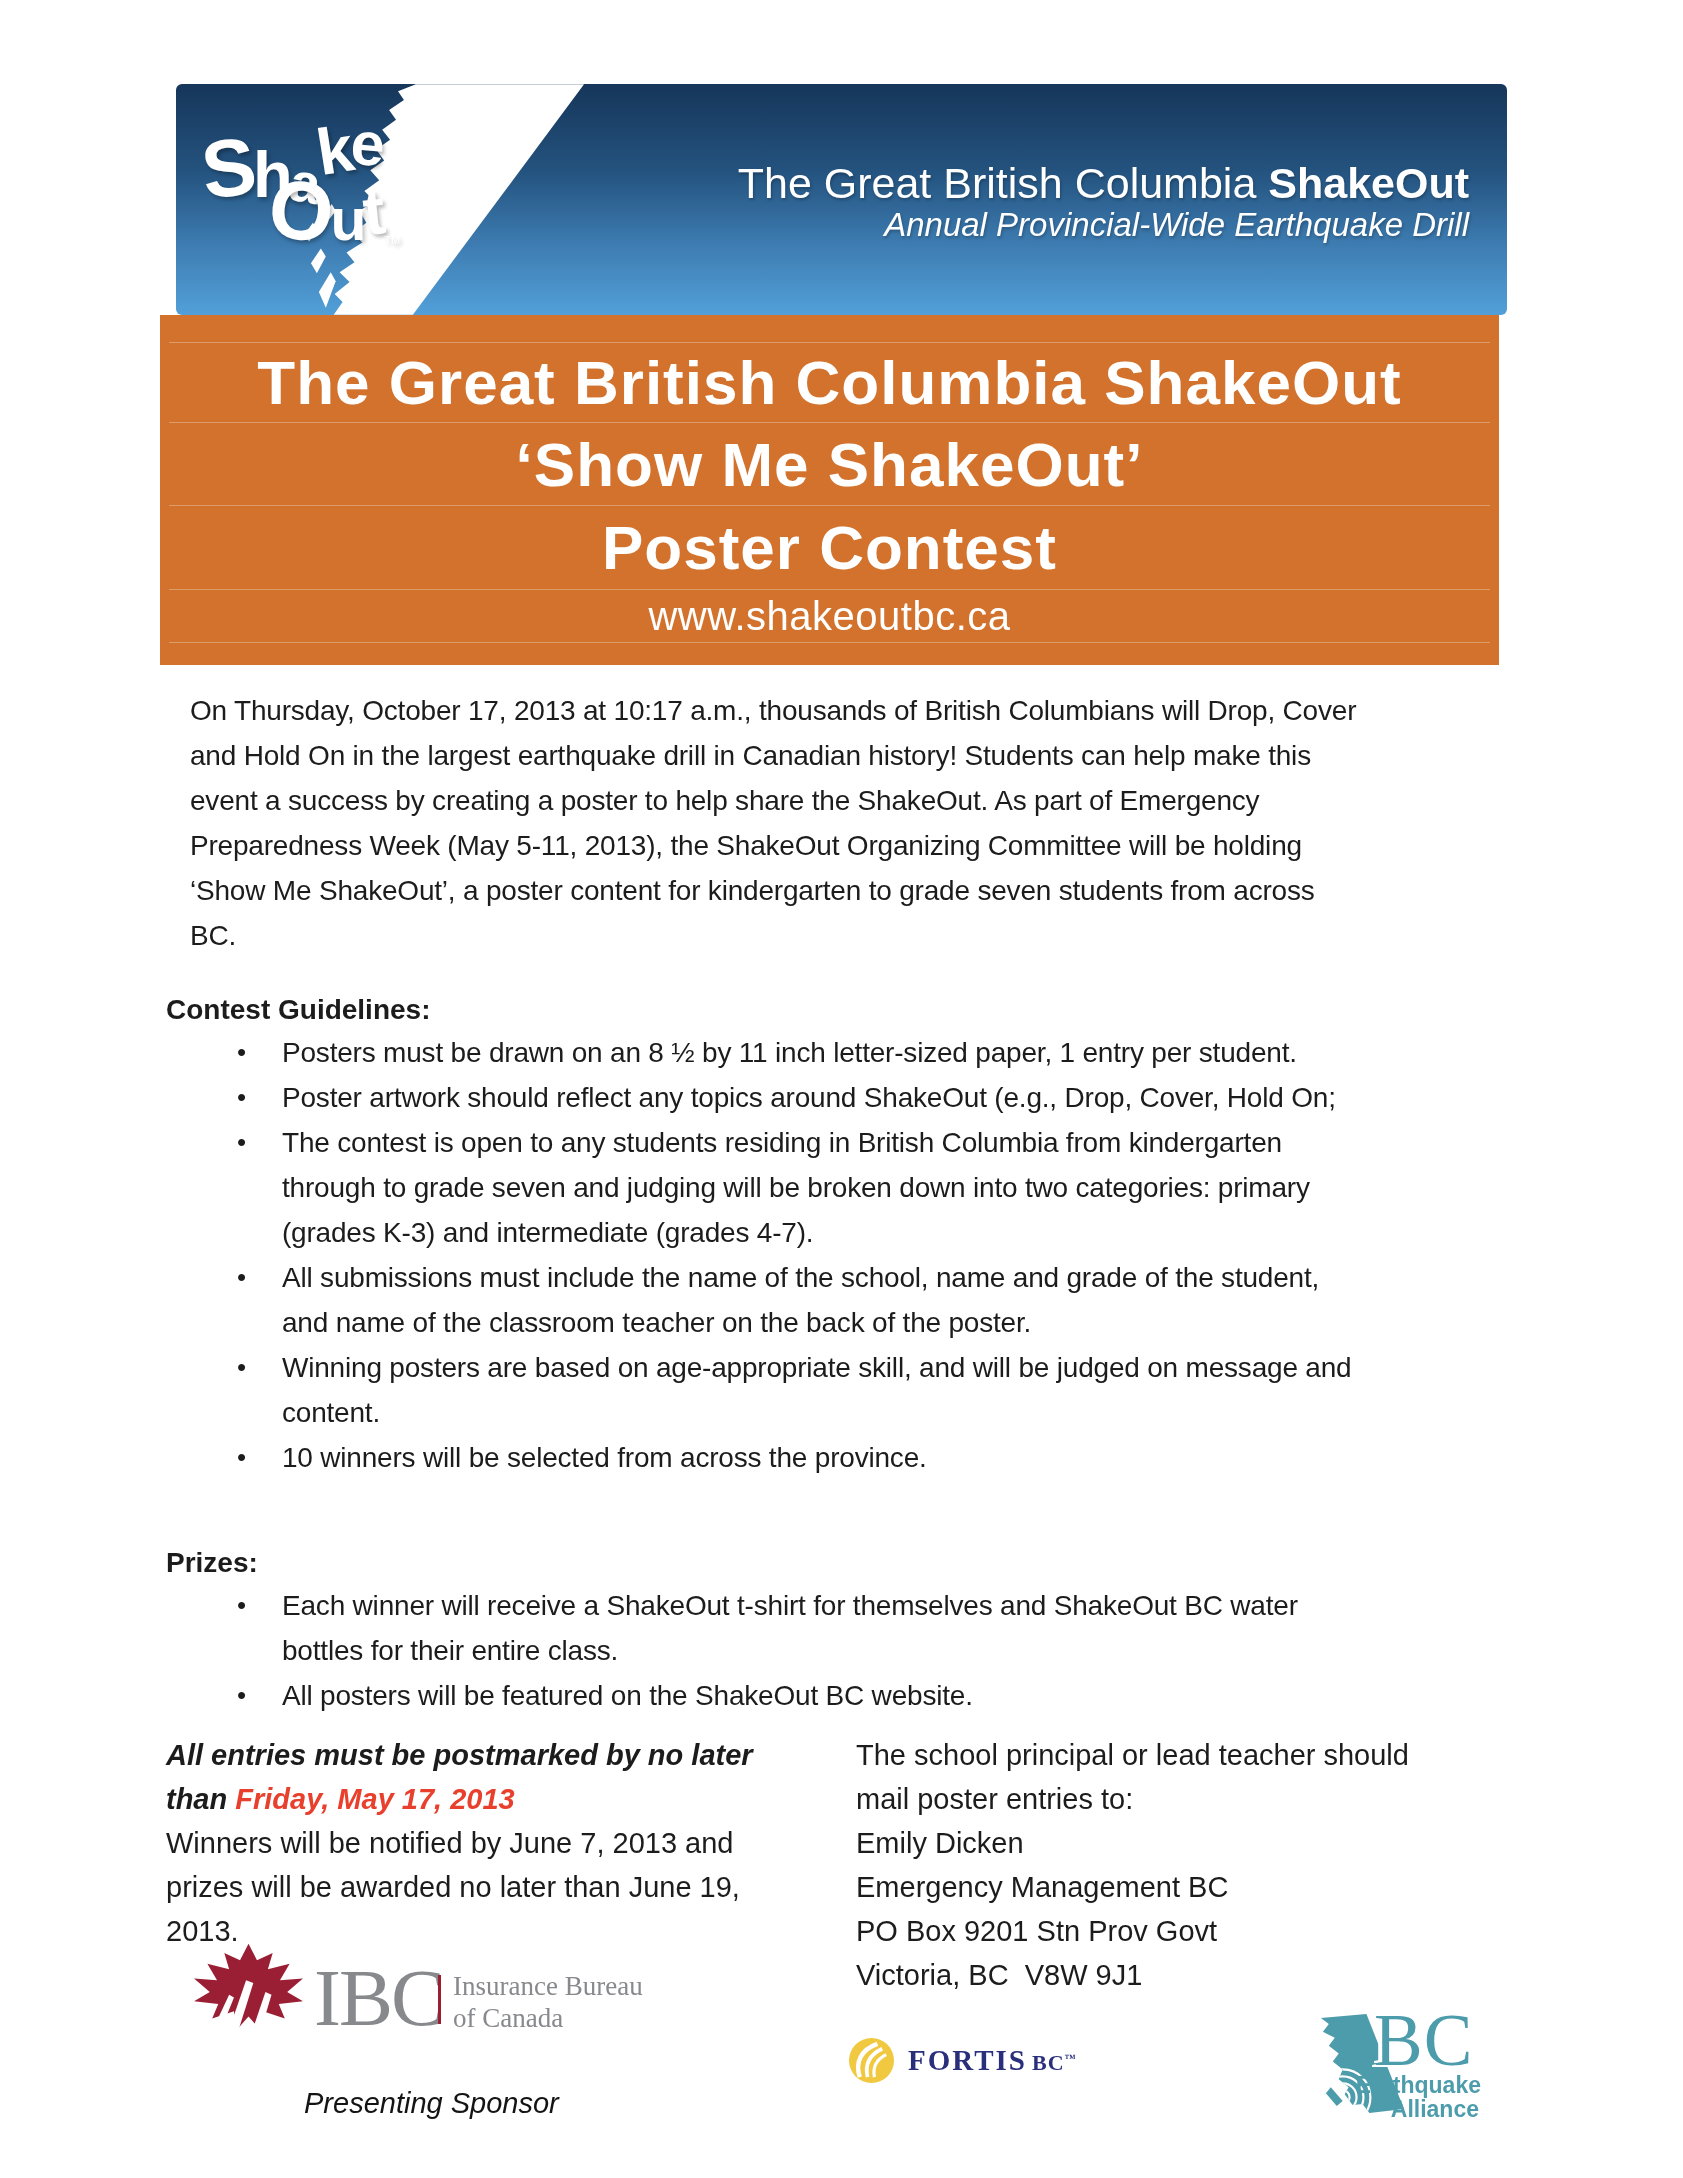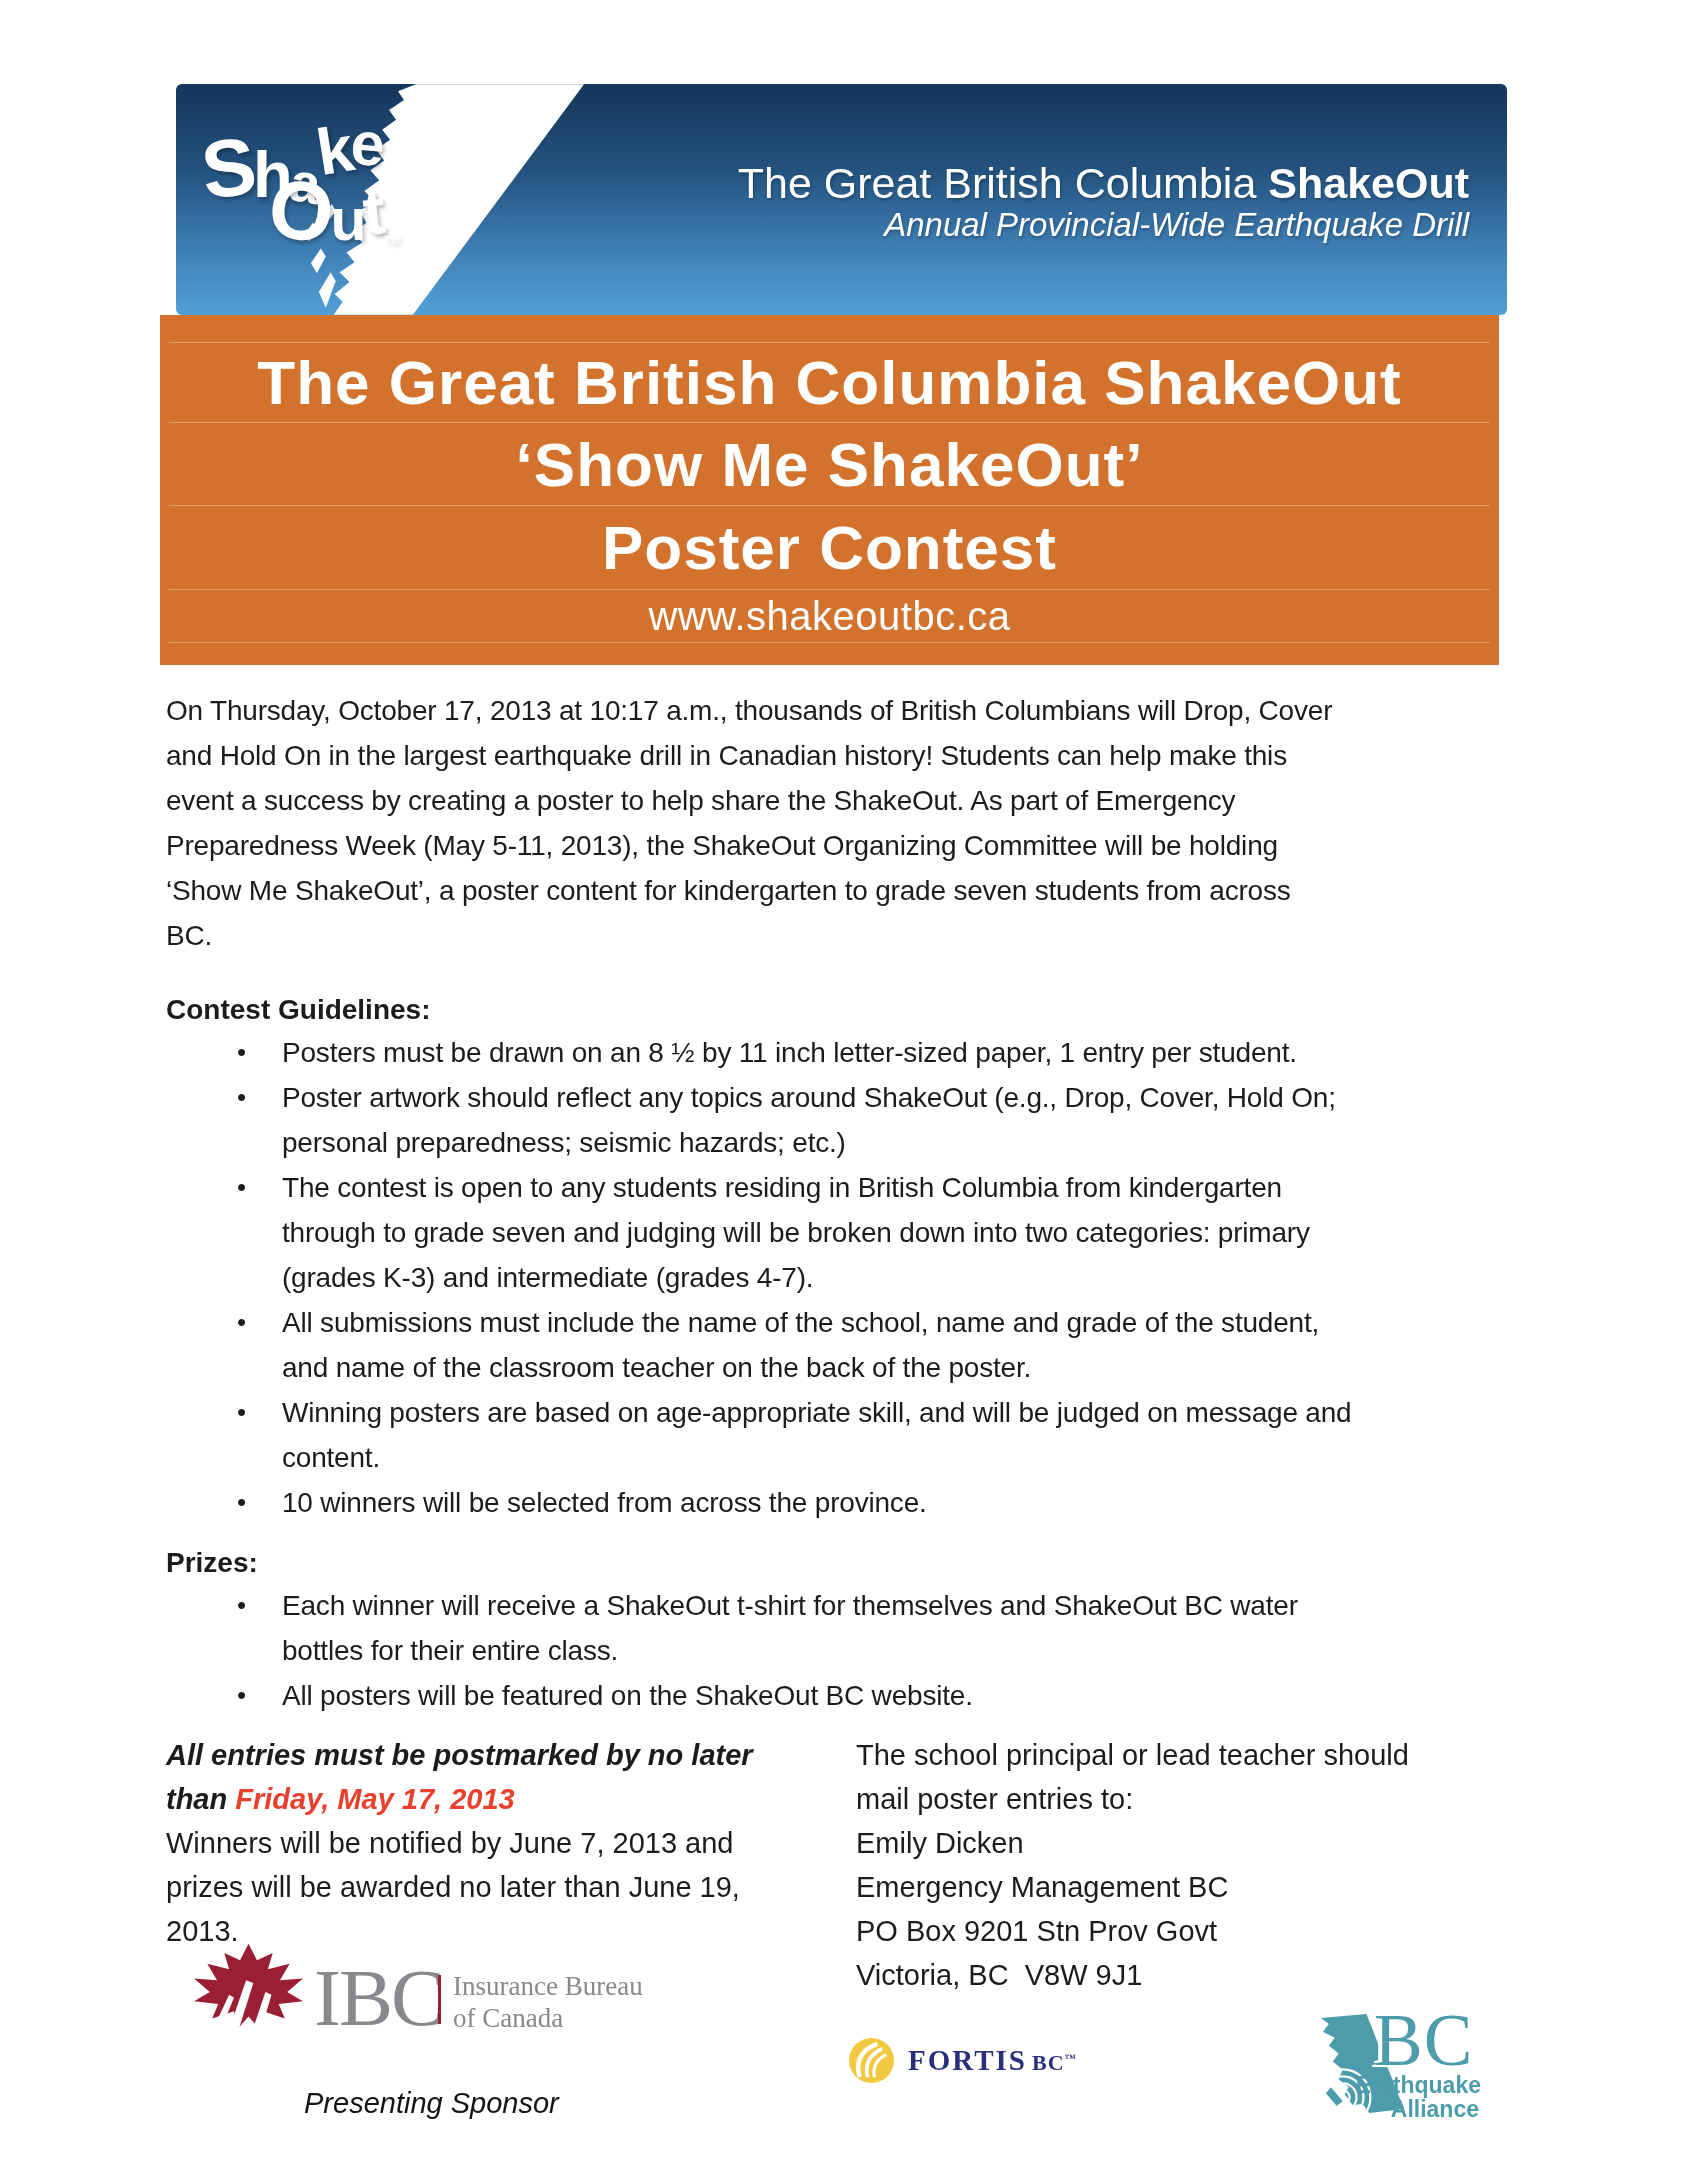--- a/index.html
+++ b/index.html
@@ -40,21 +40,21 @@
   .ob-r1{height:79px;}
   .ob-r2{height:82px;}
   .ob-r3{height:83px;}
   .ob-r4{height:52px;}
   .ob-blank-bot{flex:1;}
   .ob-title{font-size:62px;font-weight:bold;letter-spacing:1px;white-space:nowrap;}
   .ob-site{font-size:40px;letter-spacing:0.5px;}
 
   
   .bodyblock{position:absolute;left:166px;font-size:28px;line-height:45px;letter-spacing:-0.2px;}
-  .bodyline{height:45px;line-height:45px;white-space:nowrap;}
+  .bodyline{height:45px;line-height:45px;white-space:nowrap;margin-left:24px;}
   .heading{position:absolute;left:166px;font-size:28px;font-weight:bold;line-height:45px;white-space:nowrap;}
   .blist{position:absolute;left:166px;font-size:28px;letter-spacing:-0.2px;}
   .bline{position:relative;height:45px;line-height:45px;}
   .bline .marker{position:absolute;left:71px;top:0;font-size:26px;}
   .bline .btext{display:block;margin-left:116px;white-space:nowrap;}
 
   
   .deadline{position:absolute;left:166px;top:1733px;width:653px;font-size:29px;line-height:44px;}
   .deadline .dbold{font-weight:bold;font-style:italic;}
   .dline{height:44px;line-height:44px;white-space:nowrap;}
@@ -159,24 +159,20 @@
       <div class="bline">
         <span class="marker">•</span>
         <span class="btext">Posters must be drawn on an 8 ½ by 11 inch letter-sized paper, 1 entry per student.</span>
       </div>
 
       <div class="bline">
         <span class="marker">•</span>
         <span class="btext">Poster artwork should reflect any topics around ShakeOut (e.g., Drop, Cover, Hold On;</span>
       </div>
 
-      <div class="bline">
-        <span class="marker"></span>
-        <span class="btext">personal preparedness; seismic hazards; etc.)</span>
-      </div>
 
       <div class="bline">
         <span class="marker">•</span>
         <span class="btext">The contest is open to any students residing in British Columbia from kindergarten</span>
       </div>
 
       <div class="bline">
         <span class="marker"></span>
         <span class="btext">through to grade seven and judging will be broken down into two categories: primary</span>
       </div>

